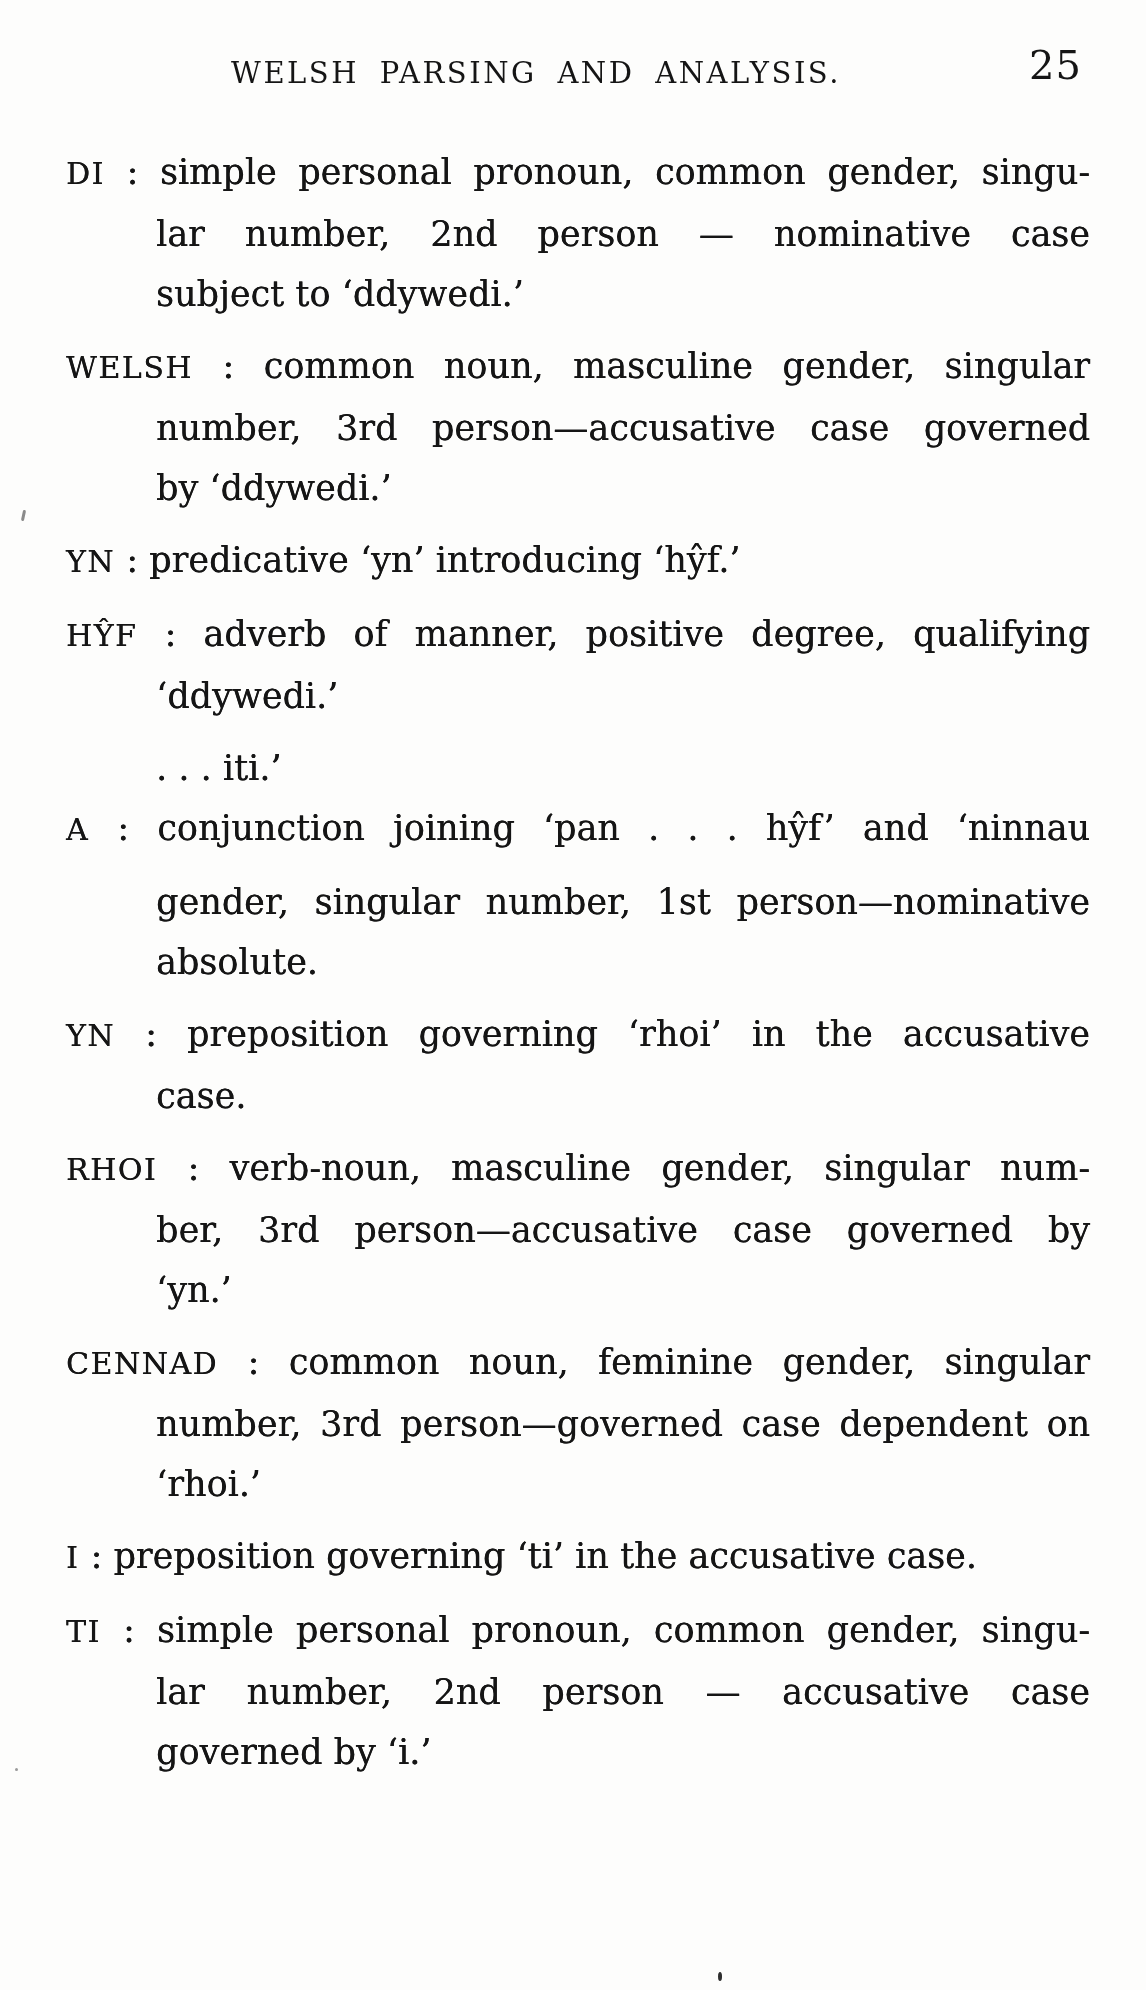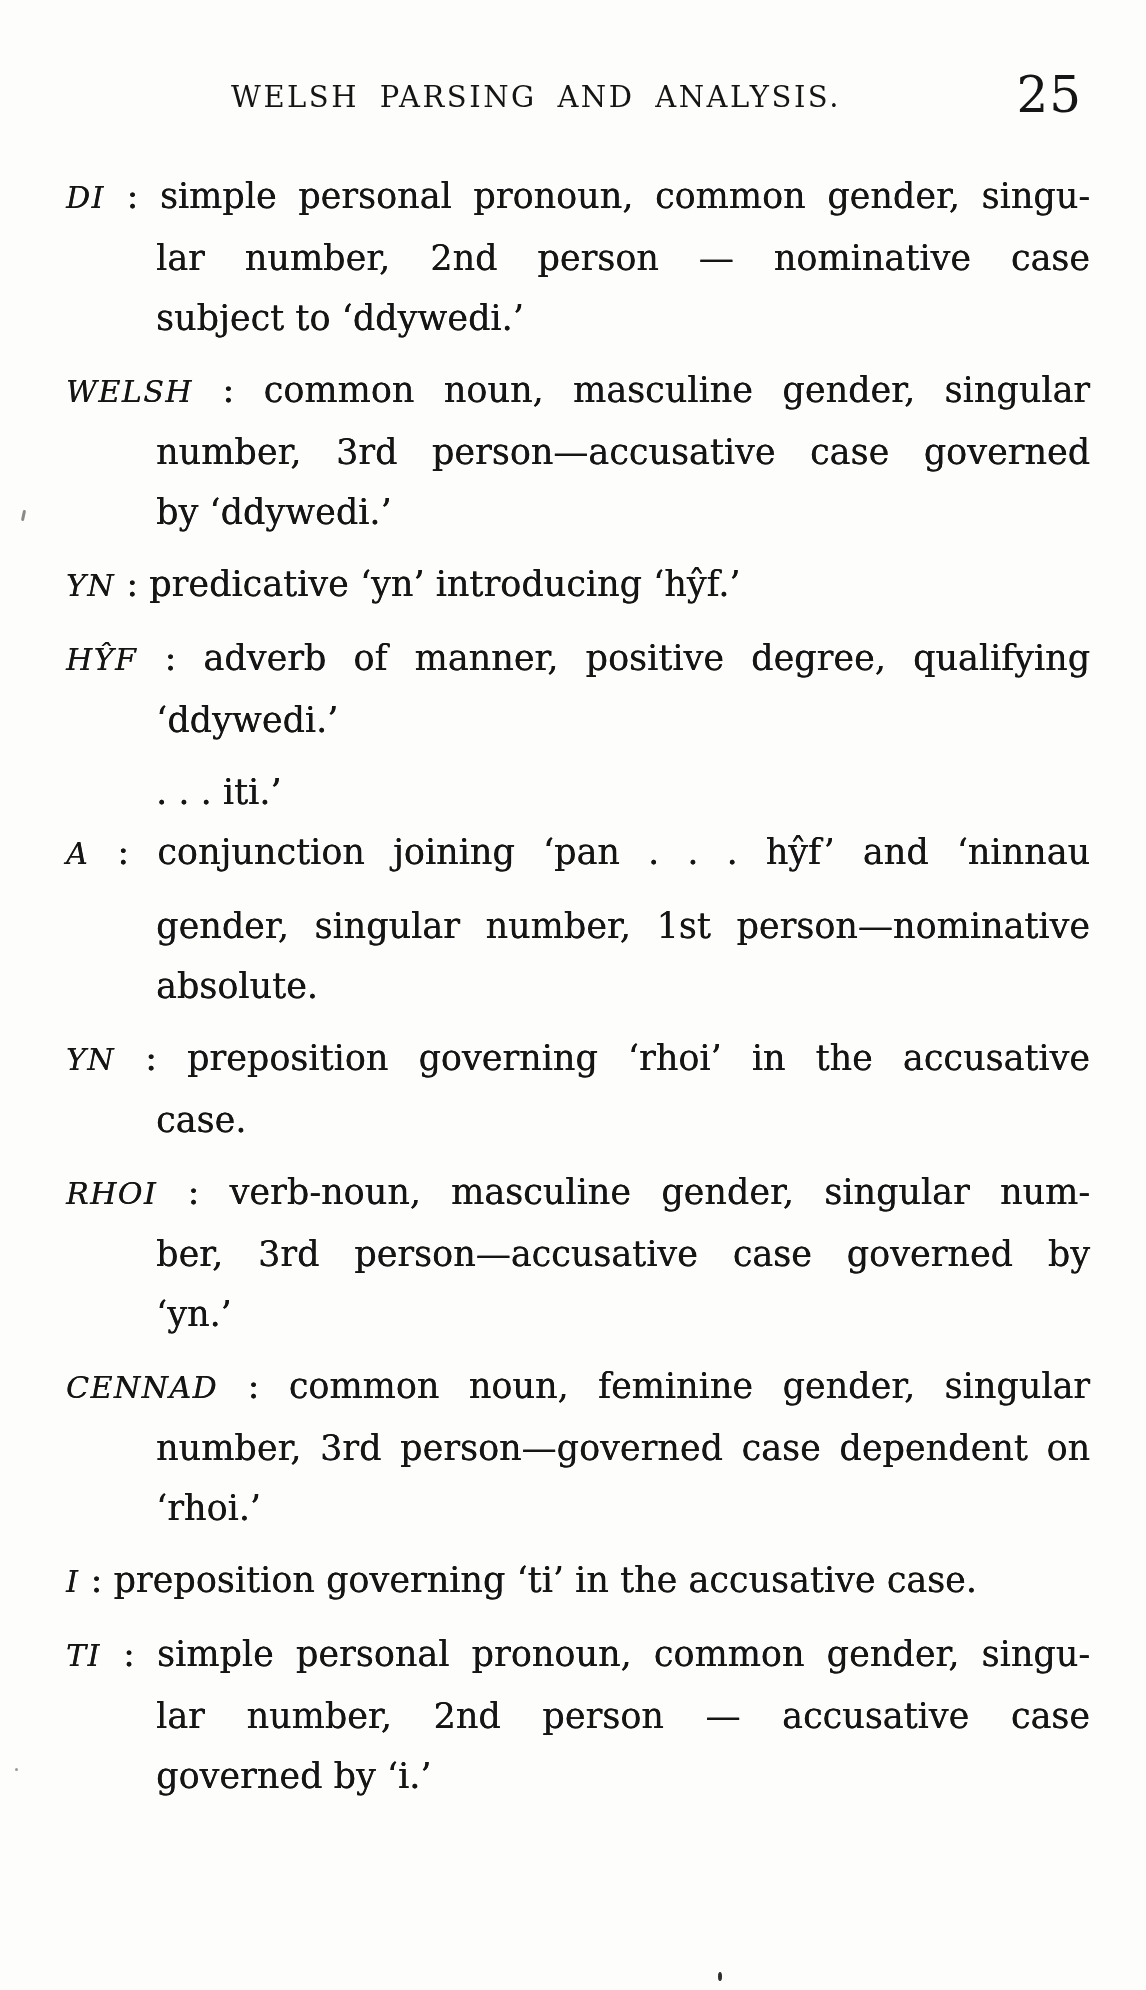--- a/index.html
+++ b/index.html
@@ -4,36 +4,36 @@
 <style>
   html, body { margin: 0; padding: 0; }
   body {
     width: 1146px; height: 1990px;
     background: #fdfdfc;
     color: #151515;
     font-family: "DejaVu Serif", "Liberation Serif", serif;
     position: relative;
     overflow: hidden;
   }
-  .page { padding: 70px 56px 0 66px; }
+  .page { padding: 46px 56px 0 66px; }
 
   
   .header { position: relative; height: 52px; margin-bottom: 44px; }
   .title {
     text-align: center;
     margin-right: 84px;
     padding-top: 10px;
     font-size: 29px;
     letter-spacing: 2.5px;
     word-spacing: 9px;
     white-space: nowrap;
   }
   .pagenum {
     position: absolute; right: 8px; top: -4px;
-    font-size: 50px;
+    font-size: 40px;
     letter-spacing: 1px;
   }
 
   
   .entries { }
   .entry {
     padding-left: 90px;          
     font-size: 35px;
     line-height: 60px;
     margin-bottom: 12px;
@@ -42,21 +42,20 @@
   .line { min-height: 60px; }
   .line.first { text-indent: -90px; }
   .line.just {
     text-align: justify;
     -moz-text-align-last: justify;
     text-align-last: justify;
   }
   .term {
     font-size: 30px;             
     letter-spacing: 1.5px;
-    font-style: italic;
   }
   .sep { }
 
   
   .artifact { position: absolute; background: #555; border-radius: 50%; }
   .artifact.tick { width: 3px; height: 11px; border-radius: 2px; background: #8a8a8a; transform: rotate(12deg); }
   .artifact.dot-a { left: 718px; top: 1972px; width: 4px; height: 9px; background: #2e2e2e; }
   .artifact.tick-a { left: 22px; top: 510px; }
   .artifact.dot-b { left: 15px; top: 1768px; width: 3px; height: 3px; background: #9a9a9a; }
 </style>

